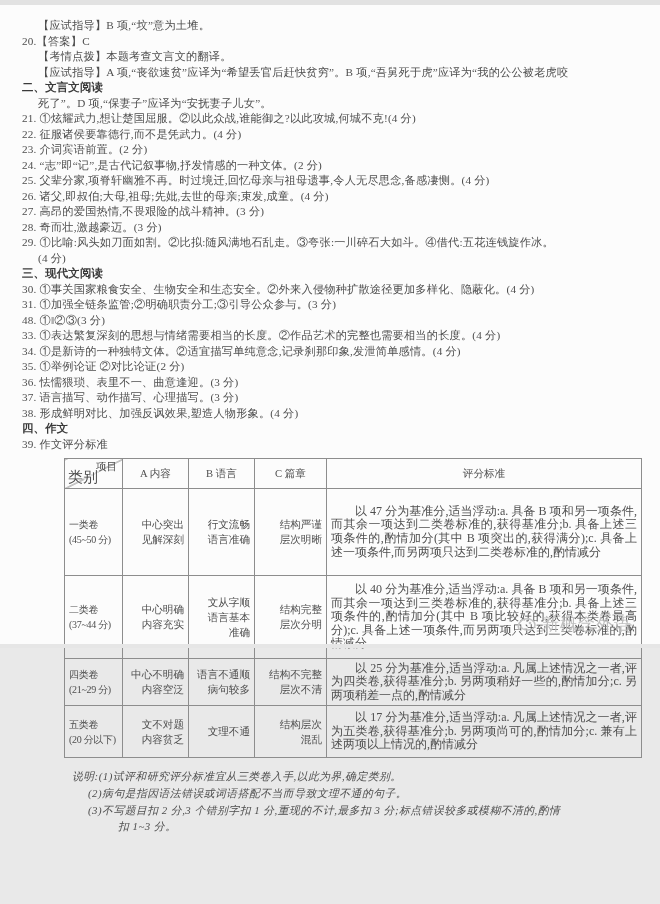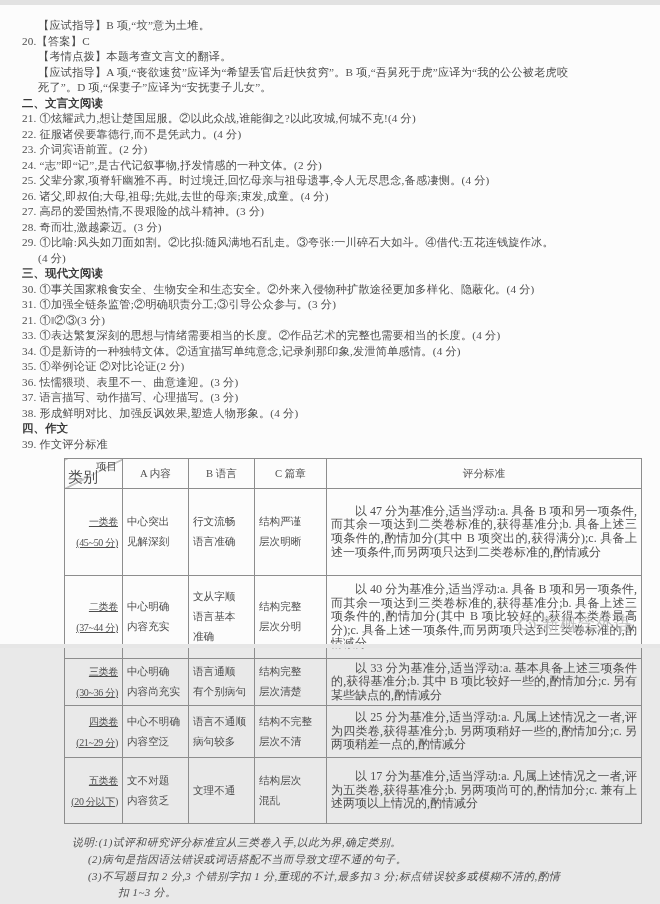--- a/index.html
+++ b/index.html
@@ -66,25 +66,25 @@
       linear-gradient(to bottom right,
         transparent 0%,transparent 49.3%,
         #8d8d8d 49.3%,#8d8d8d 50.7%,
         transparent 50.7%,transparent 100%);
     font-weight:normal;
   }
   .corner-top{position:absolute;top:1px;right:5px;font-size:10.5px;}
   .corner-bottom{position:absolute;bottom:1px;left:3px;font-size:15px;}
   th.colhead{font-weight:normal;text-align:center;}
   td.c-cat{
-    text-align:right;white-space:pre-line;
-    font-size:10px;line-height:21px;letter-spacing:-0.3px;padding:1px 1px;text-decoration:underline;
+    text-align:left;white-space:pre-line;
+    font-size:10px;line-height:15px;letter-spacing:-0.3px;padding:1px 1px;
   }
   td.c-mid{
-    text-align:left;white-space:pre-line;line-height:20px;
+    text-align:right;white-space:pre-line;line-height:15px;
   }
   td.c-crit{
     text-align:justify;
     vertical-align:middle;
     padding:2px 7px;
   }
   td.c-crit p{
     margin:0;text-indent:2em;line-height:13.6px;font-size:12px;
   }
   
@@ -121,24 +121,24 @@
   <div class="doc-lines">
 
       <div class="line cont">【应试指导】B 项,“坟”意为土堆。</div>
 
       <div class="line num">20.【答案】C</div>
 
       <div class="line cont">【考情点拨】本题考查文言文的翻译。</div>
 
       <div class="line cont">【应试指导】A 项,“丧欲速贫”应译为“希望丢官后赶快贫穷”。B 项,“吾舅死于虎”应译为“我的公公被老虎咬</div>
 
+      <div class="line section">二、文言文阅读</div>
+
       <div class="line cont">死了”。D 项,“保妻子”应译为“安抚妻子儿女”。</div>
 
-      <div class="line section">二、文言文阅读</div>
-
       <div class="line num">21. ①炫耀武力,想让楚国屈服。②以此众战,谁能御之?以此攻城,何城不克!(4 分)</div>
 
       <div class="line num">22. 征服诸侯要靠德行,而不是凭武力。(4 分)</div>
 
       <div class="line num">23. 介词宾语前置。(2 分)</div>
 
       <div class="line num">24. “志”即“记”,是古代记叙事物,抒发情感的一种文体。(2 分)</div>
 
       <div class="line num">25. 父辈分家,项脊轩幽雅不再。时过境迁,回忆母亲与祖母遗事,令人无尽思念,备感凄恻。(4 分)</div>
 
@@ -151,21 +151,21 @@
       <div class="line num">29. ①比喻:风头如刀面如割。②比拟:随风满地石乱走。③夸张:一川碎石大如斗。④借代:五花连钱旋作冰。</div>
 
       <div class="line hang">(4 分)</div>
 
       <div class="line section">三、现代文阅读</div>
 
       <div class="line num">30. ①事关国家粮食安全、生物安全和生态安全。②外来入侵物种扩散途径更加多样化、隐蔽化。(4 分)</div>
 
       <div class="line num">31. ①加强全链条监管;②明确职责分工;③引导公众参与。(3 分)</div>
 
-      <div class="line num">21. ①‖②③(3 分)</div>
+      <div class="line num">48. ①‖②③(3 分)</div>
 
       <div class="line num">33. ①表达繁复深刻的思想与情绪需要相当的长度。②作品艺术的完整也需要相当的长度。(4 分)</div>
 
       <div class="line num">34. ①是新诗的一种独特文体。②适宜描写单纯意念,记录刹那印象,发泄简单感情。(4 分)</div>
 
       <div class="line num">35. ①举例论证  ②对比论证(2 分)</div>
 
       <div class="line num">36. 怯懦猥琐、表里不一、曲意逢迎。(3 分)</div>
 
       <div class="line num">37. 语言描写、动作描写、心理描写。(3 分)</div>
@@ -221,33 +221,20 @@
           <td class="c-mid">文从字顺
 语言基本
 准确</td>
           <td class="c-mid">结构完整
 层次分明</td>
           <td class="c-crit">
             <p>以 40 分为基准分,适当浮动:a. 具备 B 项和另一项条件,而其余一项达到三类卷标准的,获得基准分;b. 具备上述三项条件的,酌情加分(其中 B 项比较好的,获得本类卷最高分);c. 具备上述一项条件,而另两项只达到三类卷标准的,酌情减分</p>
           </td>
         </tr>
 
-        <tr class="body-row">
-          <td class="c-cat">三类卷
-(30~36 分)</td>
-          <td class="c-mid">中心明确
-内容尚充实</td>
-          <td class="c-mid">语言通顺
-有个别病句</td>
-          <td class="c-mid">结构完整
-层次清楚</td>
-          <td class="c-crit">
-            <p>以 33 分为基准分,适当浮动:a. 基本具备上述三项条件的,获得基准分;b. 其中 B 项比较好一些的,酌情加分;c. 另有某些缺点的,酌情减分</p>
-          </td>
-        </tr>
 
         <tr class="body-row">
           <td class="c-cat">四类卷
 (21~29 分)</td>
           <td class="c-mid">中心不明确
 内容空泛</td>
           <td class="c-mid">语言不通顺
 病句较多</td>
           <td class="c-mid">结构不完整
 层次不清</td>

